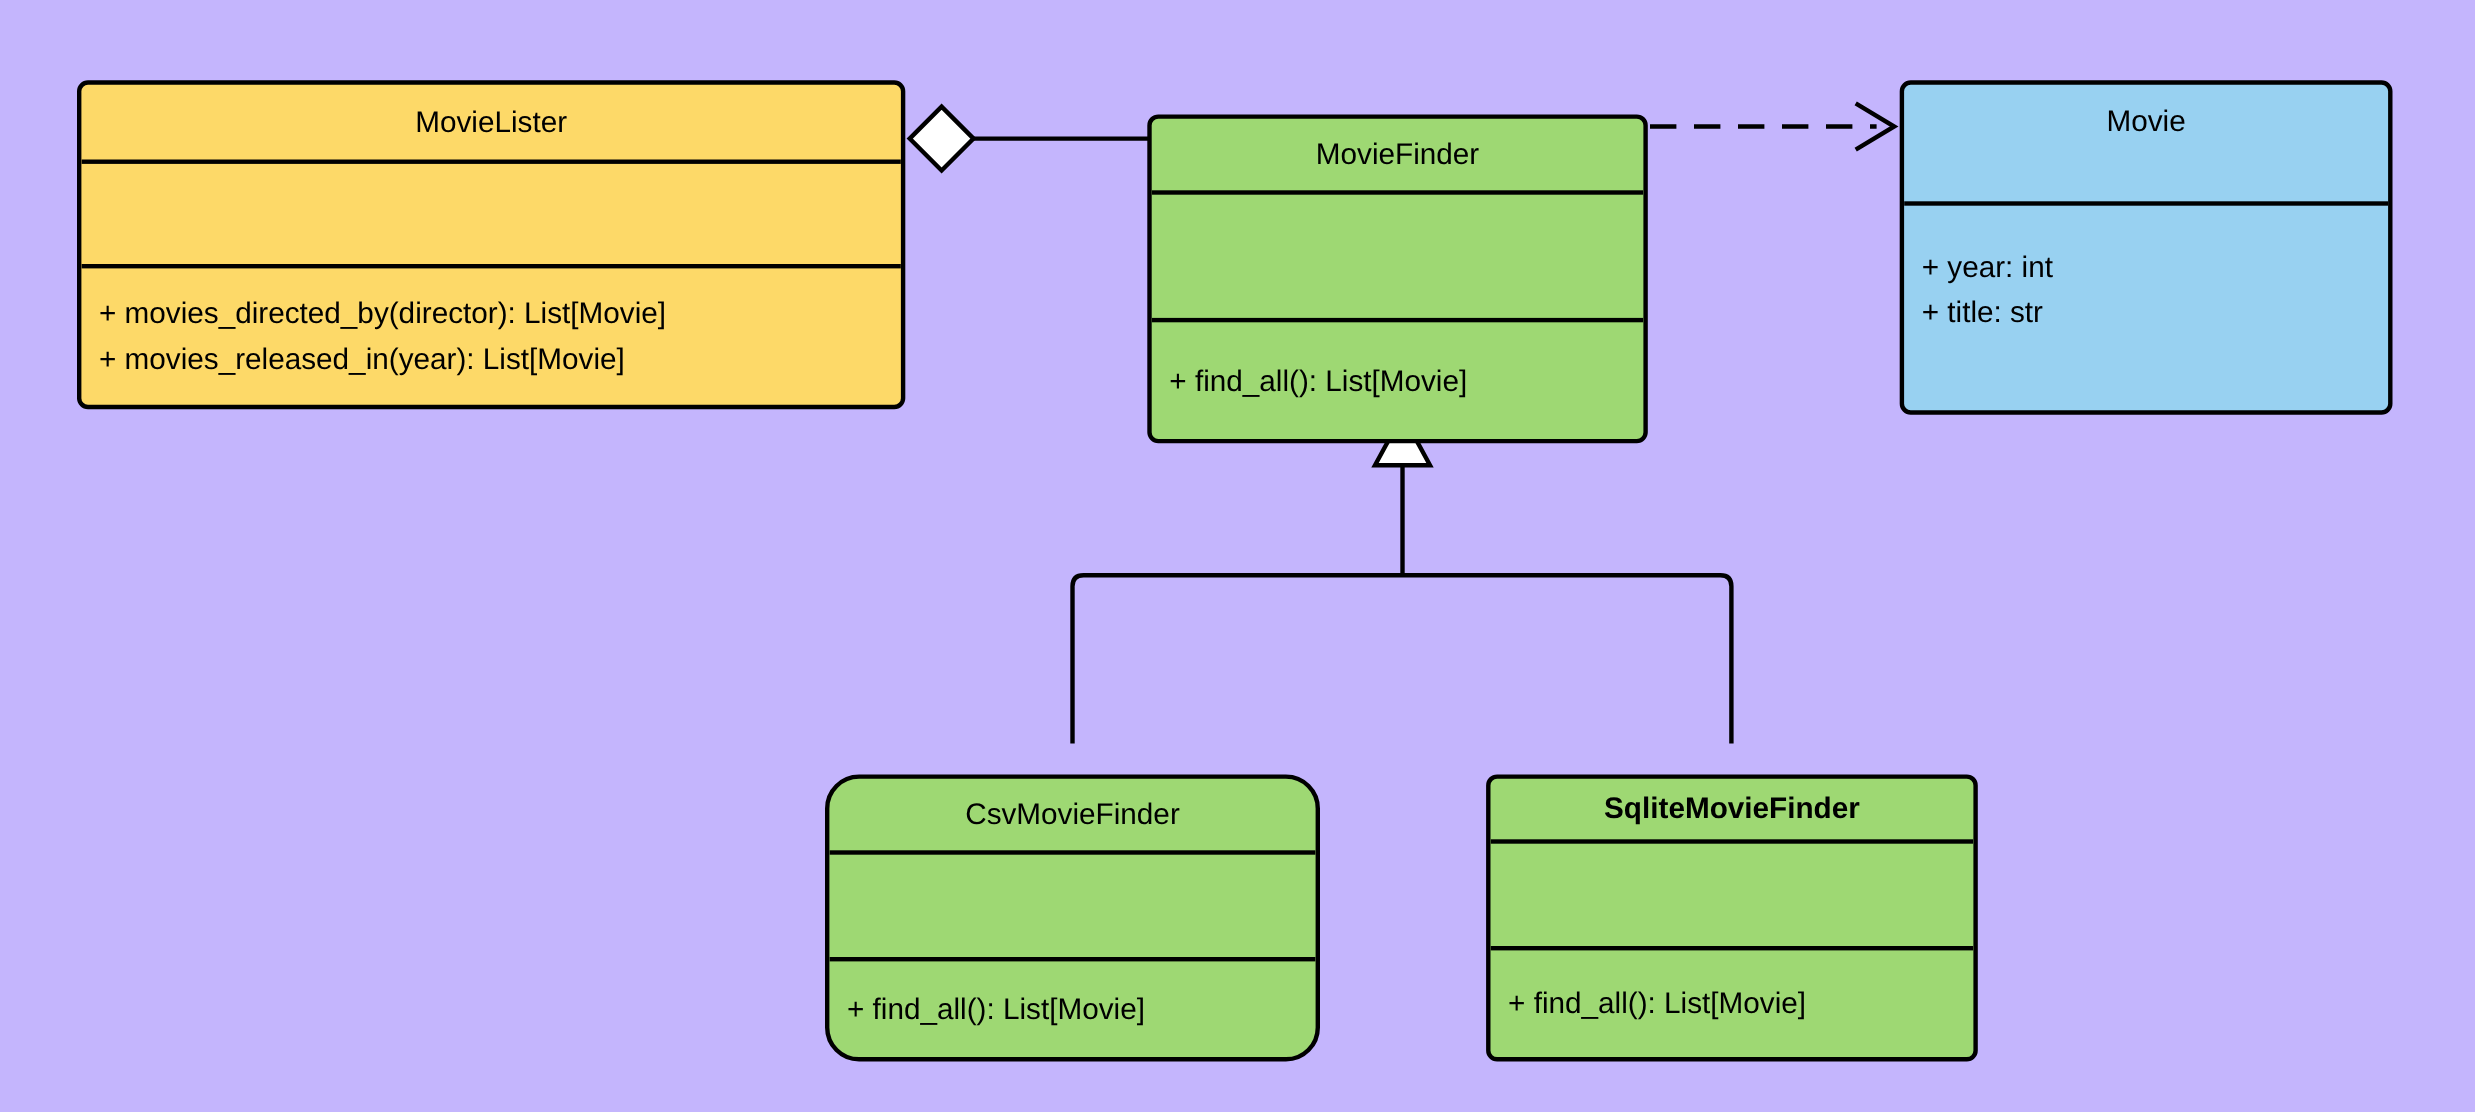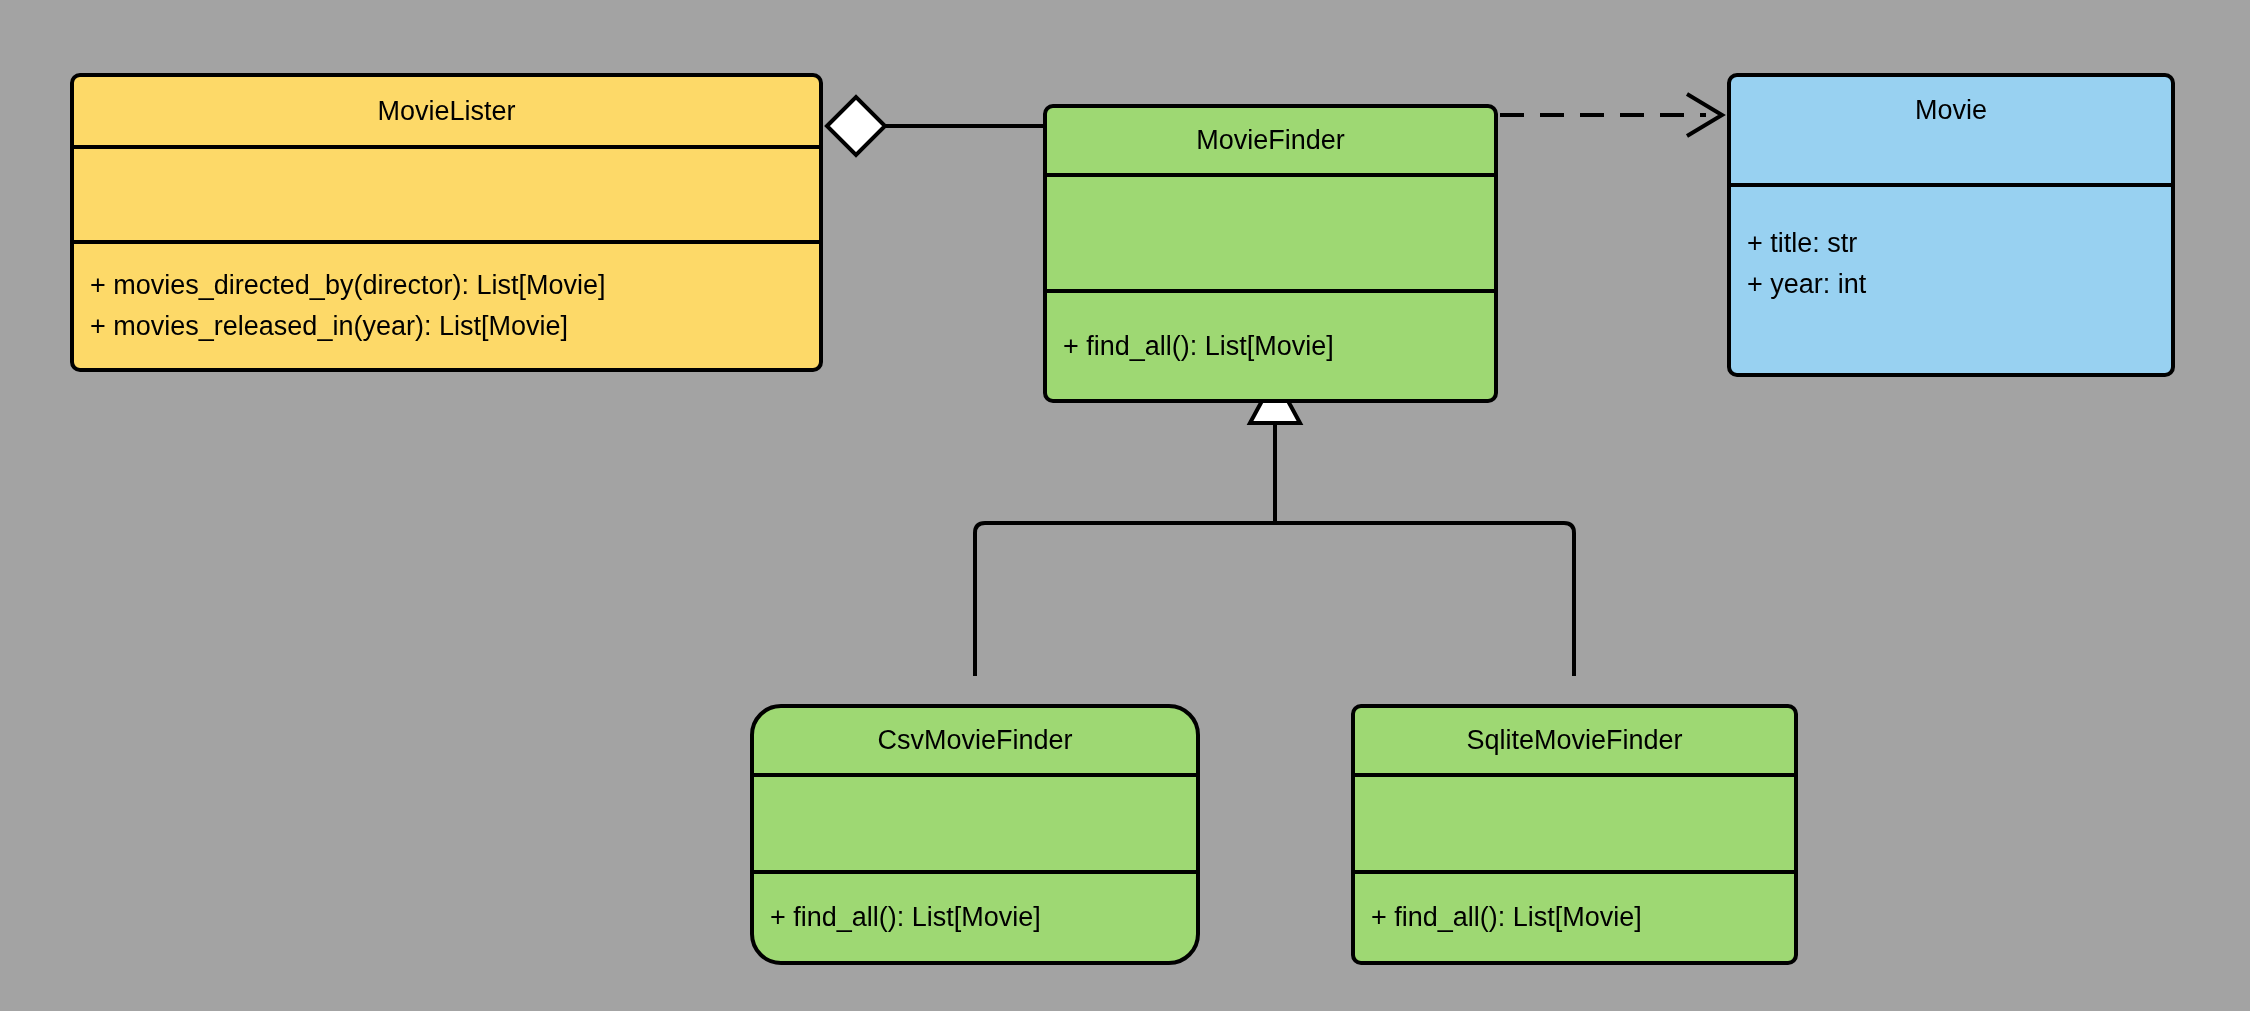--- a/index.html
+++ b/index.html
@@ -1,19 +1,19 @@
 <!DOCTYPE html>
 <html style="--class_yellow: #FDD968; --class_green: #9ED873; --class_blue: #98D1F1; --stroke_black: #000000; --page_background: #FFFFFF;"><head>
 <meta charset="utf-8">
 <style>
   html,body{margin:0;padding:0;background:#ffffff;}
   .canvas{
     position:relative;
     width:2250px;height:1011px;
-    background:#a3a3a3;
+    background:#c4b5fd;
     font-family:"Liberation Sans", sans-serif;
     color:#000;
     overflow:hidden;
   }
   .edges{position:absolute;left:0;top:0;width:2250px;height:1011px;}
   .uml-class{
     position:absolute;
     box-sizing:border-box;
     border:4px solid #000;
     border-radius:10px;
@@ -78,35 +78,35 @@
     <div class="title" style="height:65px;">MovieFinder</div>
     <div class="compartment" style="height:116px;"></div>
     <div class="compartment grow">
       <div>+ find_all(): List[Movie]</div>
     </div>
   </div>
 
   <div class="uml-class fill-blue" style="left:1727px;top:73px;width:448px;height:304px;">
     <div class="title" style="height:66px;">Movie</div>
     <div class="compartment" style="height:157px;">
+      <div>+ year: int</div>
       <div>+ title: str</div>
-      <div>+ year: int</div>
     </div>
     <div class="compartment grow"></div>
   </div>
 
   <div class="uml-class fill-green" style="left:750px;top:674px;width:450px;height:261px;border-radius:31px;">
     <div class="title" style="height:65px;">CsvMovieFinder</div>
     <div class="compartment" style="height:97px;"></div>
     <div class="compartment grow">
       <div>+ find_all(): List[Movie]</div>
     </div>
   </div>
 
   <div class="uml-class fill-green" style="left:1351px;top:674px;width:447px;height:261px;">
-    <div class="title" style="height:65px;">SqliteMovieFinder</div>
+    <div class="title" style="height:55px;font-weight:bold;">SqliteMovieFinder</div>
     <div class="compartment" style="height:97px;"></div>
     <div class="compartment grow">
       <div>+ find_all(): List[Movie]</div>
     </div>
   </div>
 
 </div>
 
 </body></html>

